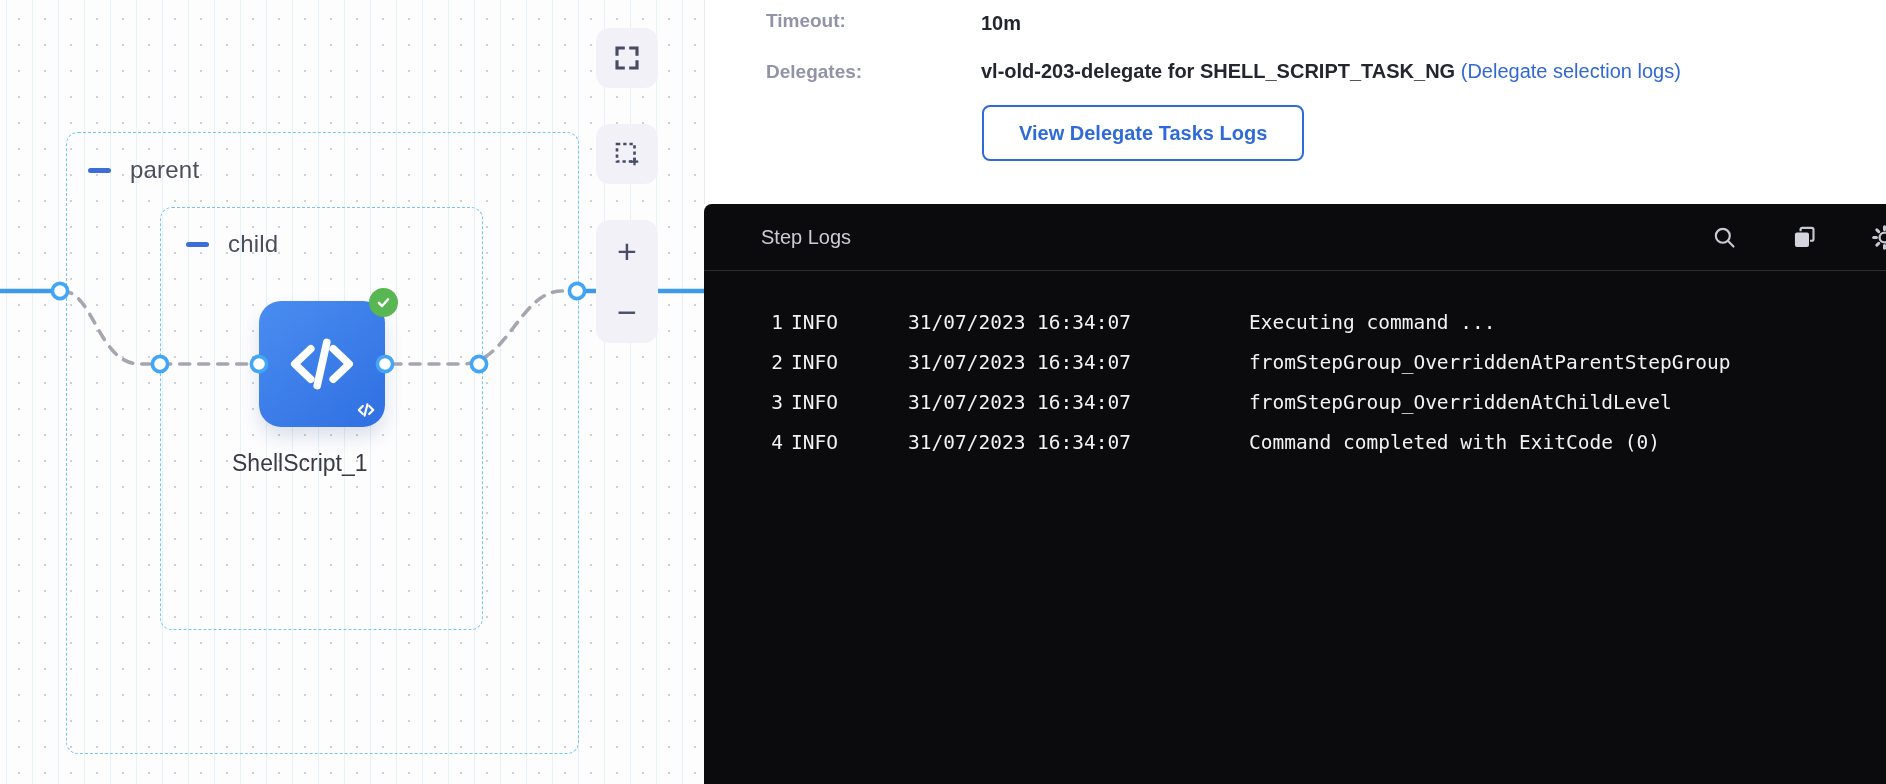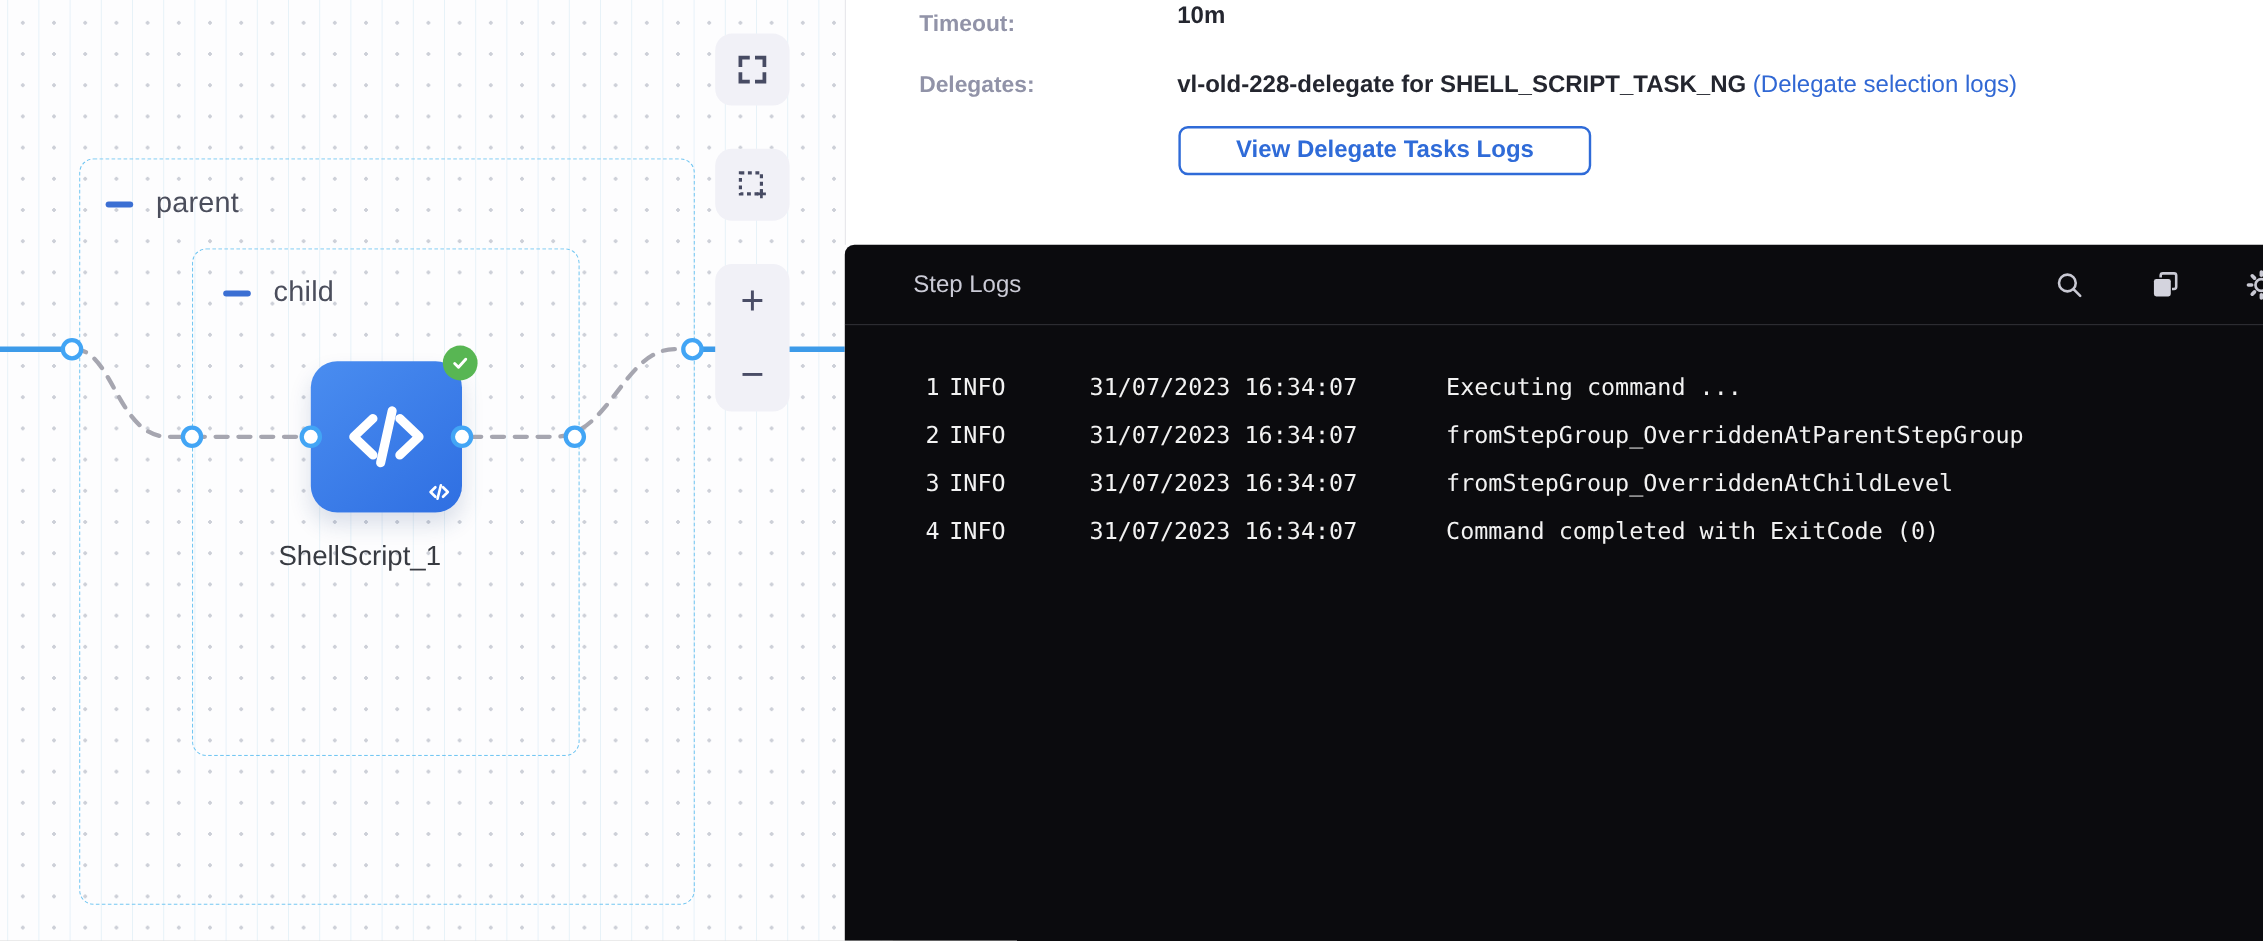--- a/index.html
+++ b/index.html
@@ -53,21 +53,21 @@
   .zoom-glyph{font-size:34px;color:#4A4D66;line-height:1;font-weight:400;cursor:pointer;}
   
   .details-pane{
     position:absolute;left:704px;top:0;width:1182px;height:204px;background:#ffffff;
     border-left:1px solid #E8E8EC;
   }
   .detail-label{position:absolute;left:61px;font-size:19px;font-weight:700;color:#9193A8;}
   .detail-value{position:absolute;left:276px;font-size:20px;font-weight:700;color:#24262F;}
   .detail-link{color:#3168D4;font-weight:500;cursor:pointer;}
   .vdl-button{
-    position:absolute;left:277px;top:105px;height:41px;padding:0 46px;
+    position:absolute;left:277px;top:105px;height:56px;padding:0 35px;
     border:2px solid #2F6BD8;border-radius:8px;background:#fff;
     color:#2F6BD8;font-size:20px;font-weight:600;font-family:"Liberation Sans",sans-serif;
     display:flex;align-items:center;cursor:pointer;
   }
   
   .log-panel{
     position:absolute;left:704px;top:204px;width:1340px;height:580px;
     background:#0B0B0E;border-radius:8px 0 0 0;overflow:hidden;
   }
   .log-header{
@@ -78,21 +78,21 @@
   .log-toolbar{
     position:absolute;right:-14px;top:0;height:66px;display:flex;align-items:center;gap:53px;
   }
   .tool-icon{width:27px;height:27px;display:block;cursor:pointer;}
   .log-body{padding-top:31px;font-family:"DejaVu Sans Mono","Liberation Mono",monospace;
     font-size:19.5px;color:#F2F2F2;}
   .log-row{display:flex;height:40px;align-items:center;padding-left:64px;white-space:pre;}
   .lr-num{width:15px;text-align:right;}
   .lr-level{margin-left:8px;text-align:right;}
   .lr-ts{margin-left:70px;}
-  .lr-msg{margin-left:74px;}
+  .lr-msg{margin-left:118px;}
 </style>
 </head>
 <body>
 
 <div class="canvas">
 
   <div class="group-box parent"></div>
   <div class="group-box child"></div>
 
   <div class="group-header parent">
@@ -154,24 +154,24 @@
     </svg>
   </div>
   <div class="ctl-btn ctl-zoom">
     <div class="zoom-glyph">+</div>
     <div class="zoom-glyph">−</div>
   </div>
 </div>
 
 <div class="details-pane">
   <div class="detail-label" style="top:10px;">Timeout:</div>
-  <div class="detail-value" style="top:2px;">10m</div>
+  <div class="detail-value" style="top:12px;">10m</div>
 
   <div class="detail-label" style="top:61px;">Delegates:</div>
-  <div class="detail-value" style="top:60px;"><span>vl-old-228-delegate for SHELL_SCRIPT_TASK_NG </span><span class="detail-link">(Delegate selection logs)</span></div>
+  <div class="detail-value" style="top:60px;"><span>vl-old-203-delegate for SHELL_SCRIPT_TASK_NG </span><span class="detail-link">(Delegate selection logs)</span></div>
 
   <button class="vdl-button">View Delegate Tasks Logs</button>
 </div>
 
 <div class="log-panel">
   <div class="log-header">
     <div class="log-title">Step Logs</div>
     <div class="log-toolbar">
       <svg class="tool-icon" viewBox="0 0 24 24" fill="none" stroke="#C9C9D3" stroke-width="1.9" stroke-linecap="round">
         <circle cx="10.5" cy="10.5" r="6.2"></circle>

